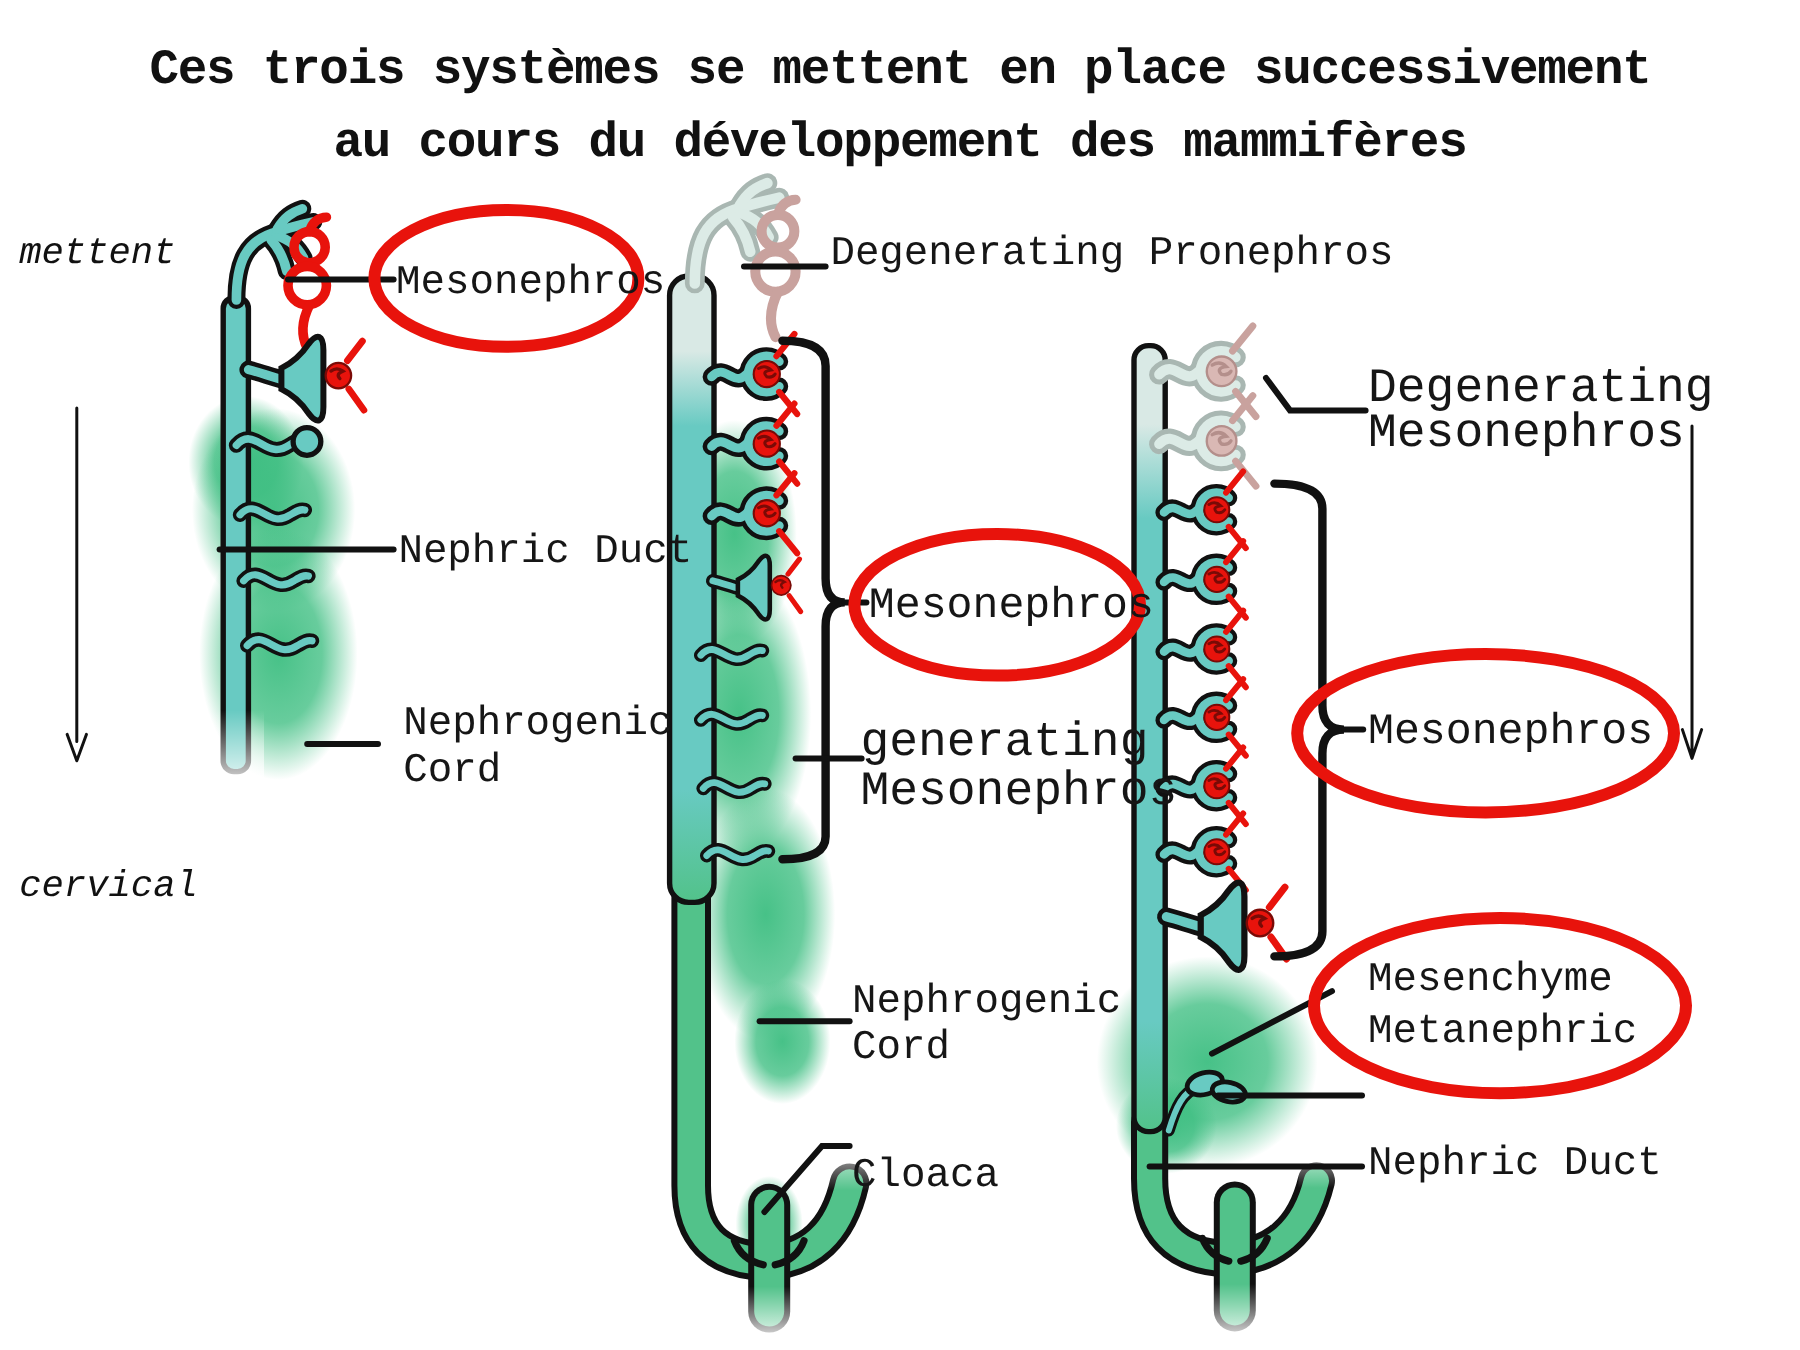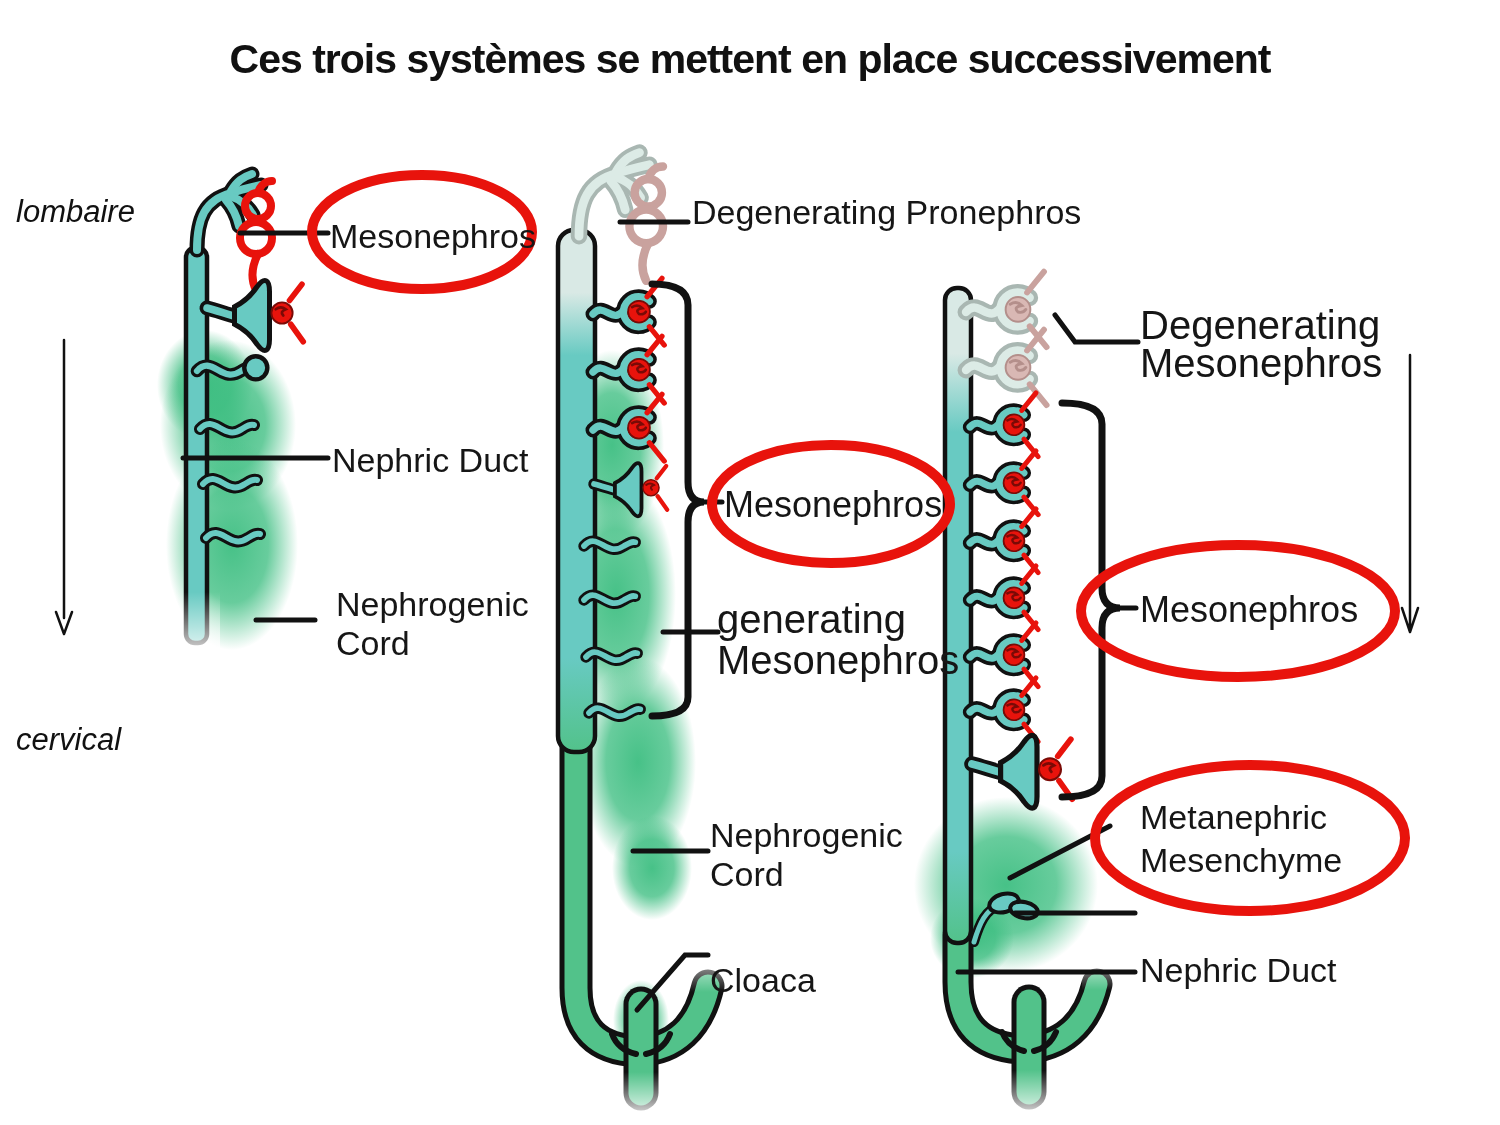--- a/index.html
+++ b/index.html
@@ -1,17 +1,17 @@
 <!DOCTYPE html>
 <html style="--teal: #68CAC2; --green: #3DBE81; --duct-green: #52C28A; --red: #E8130C; --red-dark: #7A0A06; --faded-fill: #DCEBE6; --faded-outline: #A9B7B2; --faded-red: #C9A29E; --faded-red-fill: #D9B8B4; --ink: #111111;"><head>
 <meta charset="utf-8">
 <style>
   html,body{margin:0;padding:0;background:#fff;}
   #page{position:relative;width:1500px;height:1121px;background:#fff;overflow:hidden;
-        font-family:Liberation Sans, sans-serif;color:#1a1a1a;}
+        font-family:Liberation Mono, monospace;color:#1a1a1a;}
   #art{position:absolute;left:0;top:0;width:1500px;height:1125px;}
   .title-line{position:absolute;left:0;right:0;text-align:center;font-weight:bold;
         font-size:41px;letter-spacing:-1px;color:#111;white-space:nowrap;}
   .lbl{position:absolute;font-size:34px;line-height:39px;white-space:nowrap;color:#161616;}
   .lbl.small{font-size:40px;line-height:41px;}
   .side{position:absolute;font-style:italic;font-size:31px;color:#111;}
   
   .o{fill:none;stroke:var(--oc,#111);stroke-linecap:round;stroke-linejoin:round;}
   .i{fill:none;stroke:var(--fc,var(--teal,#68CAC2));stroke-linecap:round;stroke-linejoin:round;}
   .g{fill:none;stroke:var(--gl,var(--red,#E8130C));stroke-linecap:round;}
@@ -213,22 +213,23 @@
     <ellipse class="redring" cx="831" cy="504" rx="119" ry="59"></ellipse>
     <ellipse class="redring" cx="1238" cy="611" rx="157" ry="66"></ellipse>
     <ellipse class="redring" cx="1250" cy="838" rx="155" ry="73"></ellipse>
 
     <path class="arrow" d="M64,340 L64,618 M56,612 L64,634 L72,612"></path>
     <path class="arrow" d="M1410,355 L1410,628 M1402,608 L1410,632 L1418,608"></path>
   </g>
 </svg>
 
 <div class="title-line" style="top:36px">Ces trois systèmes se mettent en place successivement</div>
-
-<div class="side" style="left:16px;top:194px">lombaire</div>
+<div class="title-line" style="top:97px">au cours du développement des mammifères</div>
+
+<div class="side" style="left:16px;top:194px">mettent</div>
 <div class="side" style="left:16px;top:722px">cervical</div>
 
 <div class="lbl" style="left:330px;top:217px">Mesonephros</div>
 <div class="lbl" style="left:332px;top:441px">Nephric Duct</div>
 <div class="lbl" style="left:336px;top:585px">
   <div>Nephrogenic</div>
   <div>Cord</div>
 </div>
 
 <div class="lbl" style="left:692px;top:193px">Degenerating Pronephros</div>
@@ -242,18 +243,18 @@
   <div>Cord</div>
 </div>
 <div class="lbl" style="left:710px;top:961px">Cloaca</div>
 
 <div class="lbl small" style="left:1140px;top:306px;line-height:38px">
   <div>Degenerating</div>
   <div>Mesonephros</div>
 </div>
 <div class="lbl" style="left:1140px;top:590px;font-size:36px">Mesonephros</div>
 <div class="lbl" style="left:1140px;top:796px;line-height:43px">
+  <div>Mesenchyme</div>
   <div>Metanephric</div>
-  <div>Mesenchyme</div>
 </div>
 <div class="lbl" style="left:1140px;top:951px">Nephric Duct</div>
 
 </div>
 
 </body></html>

